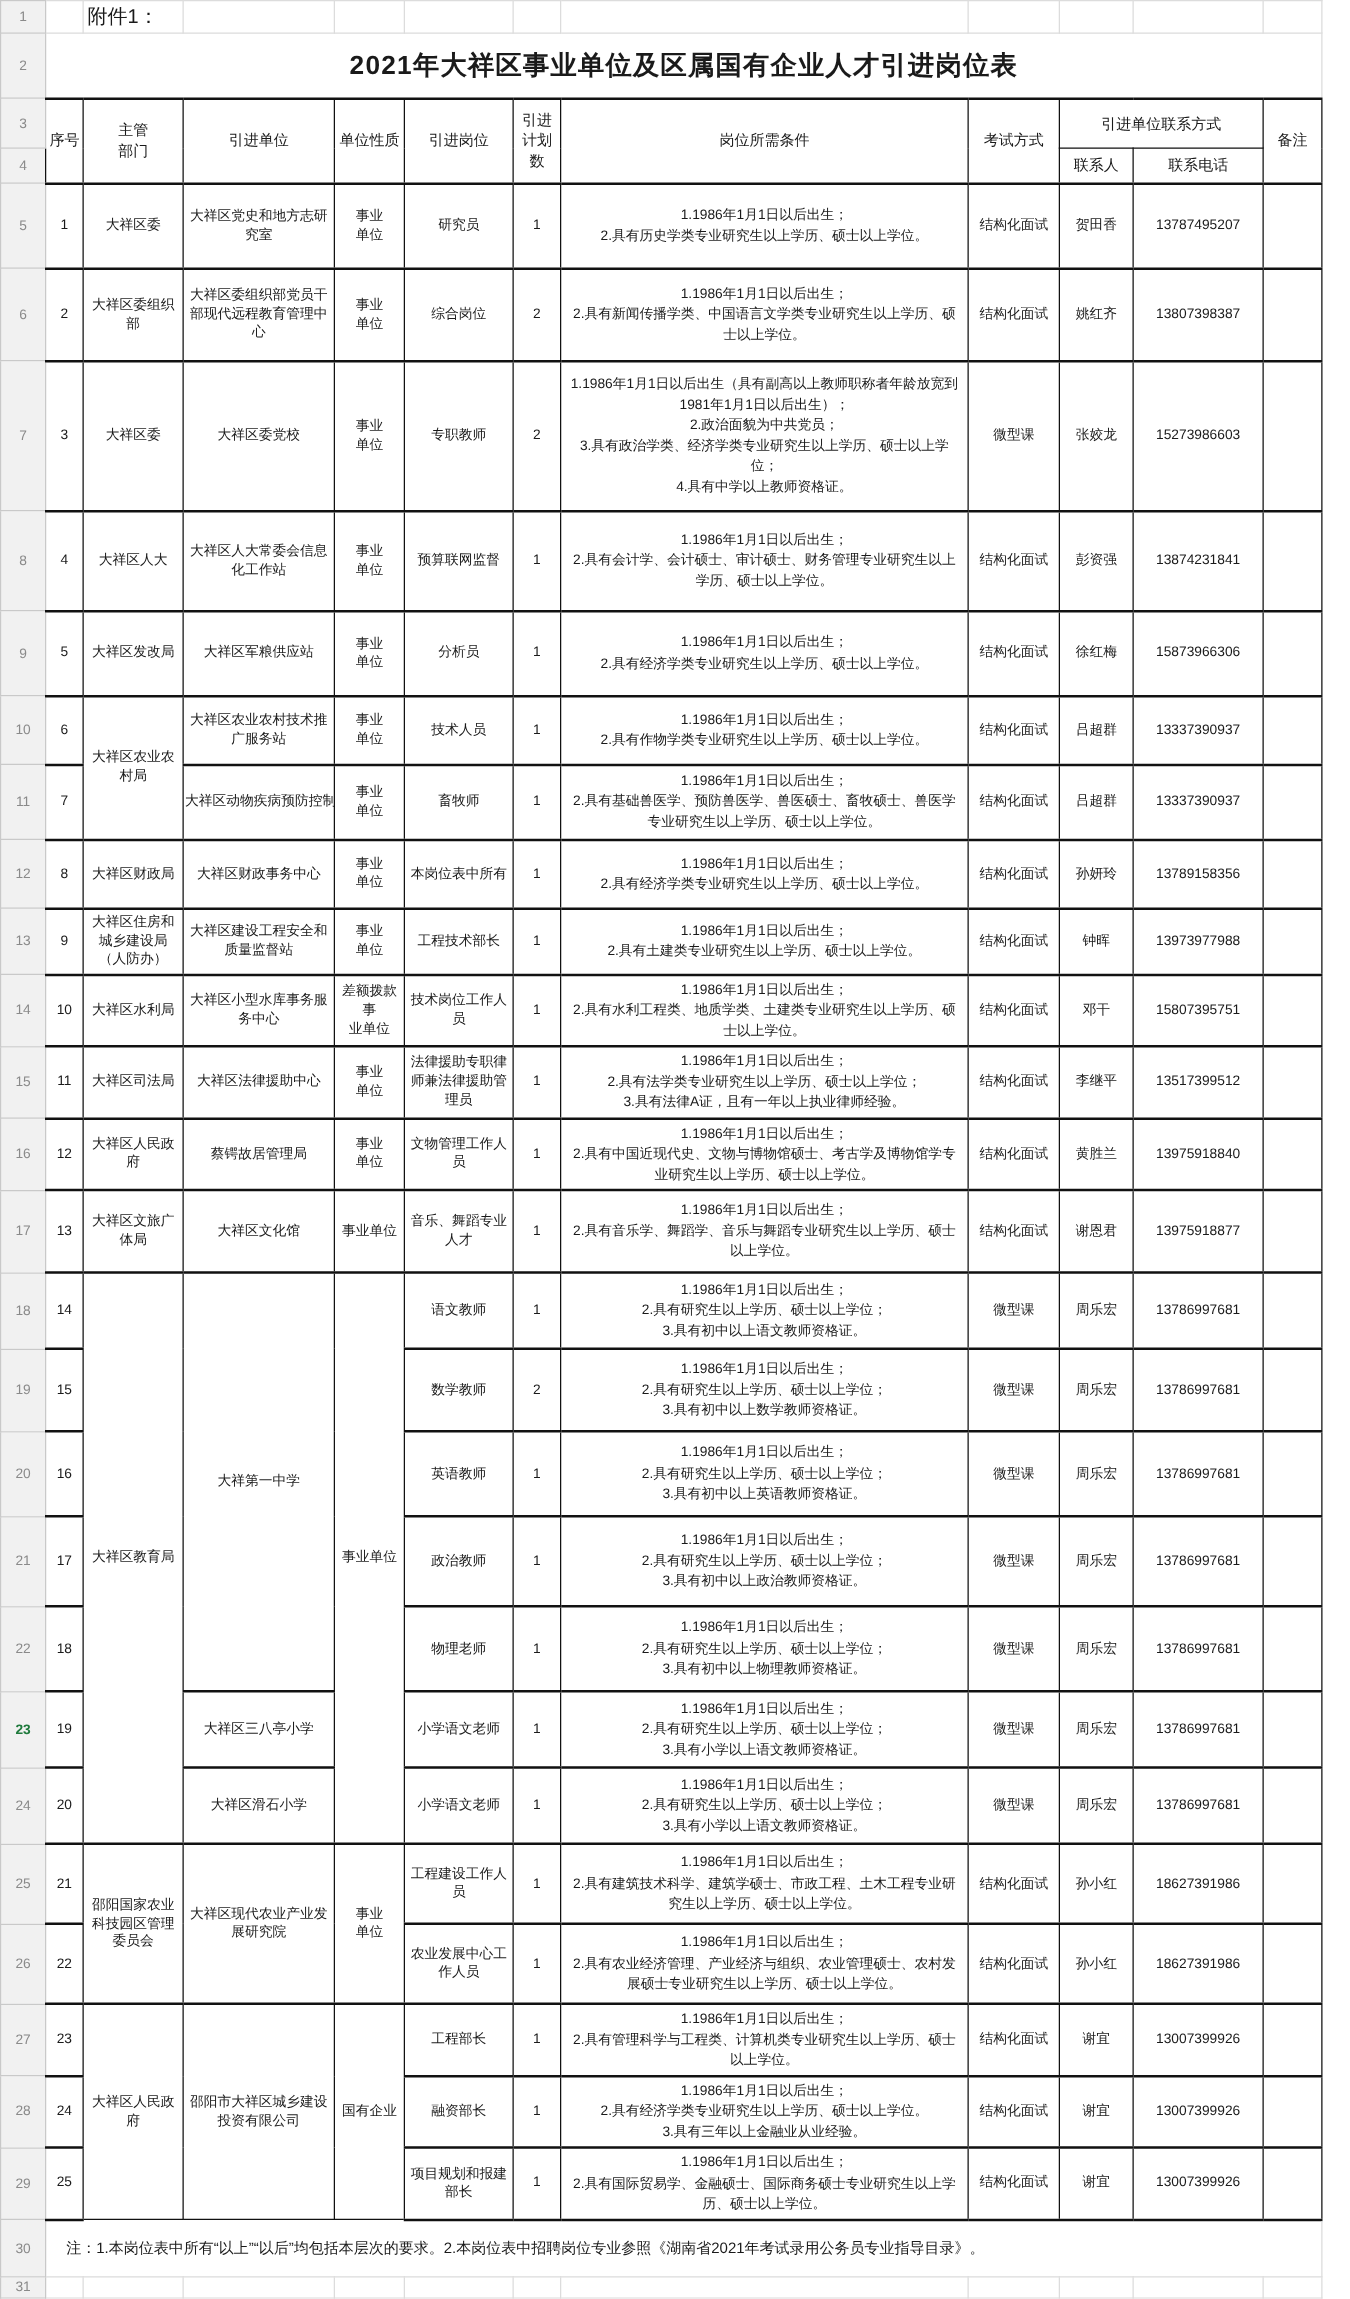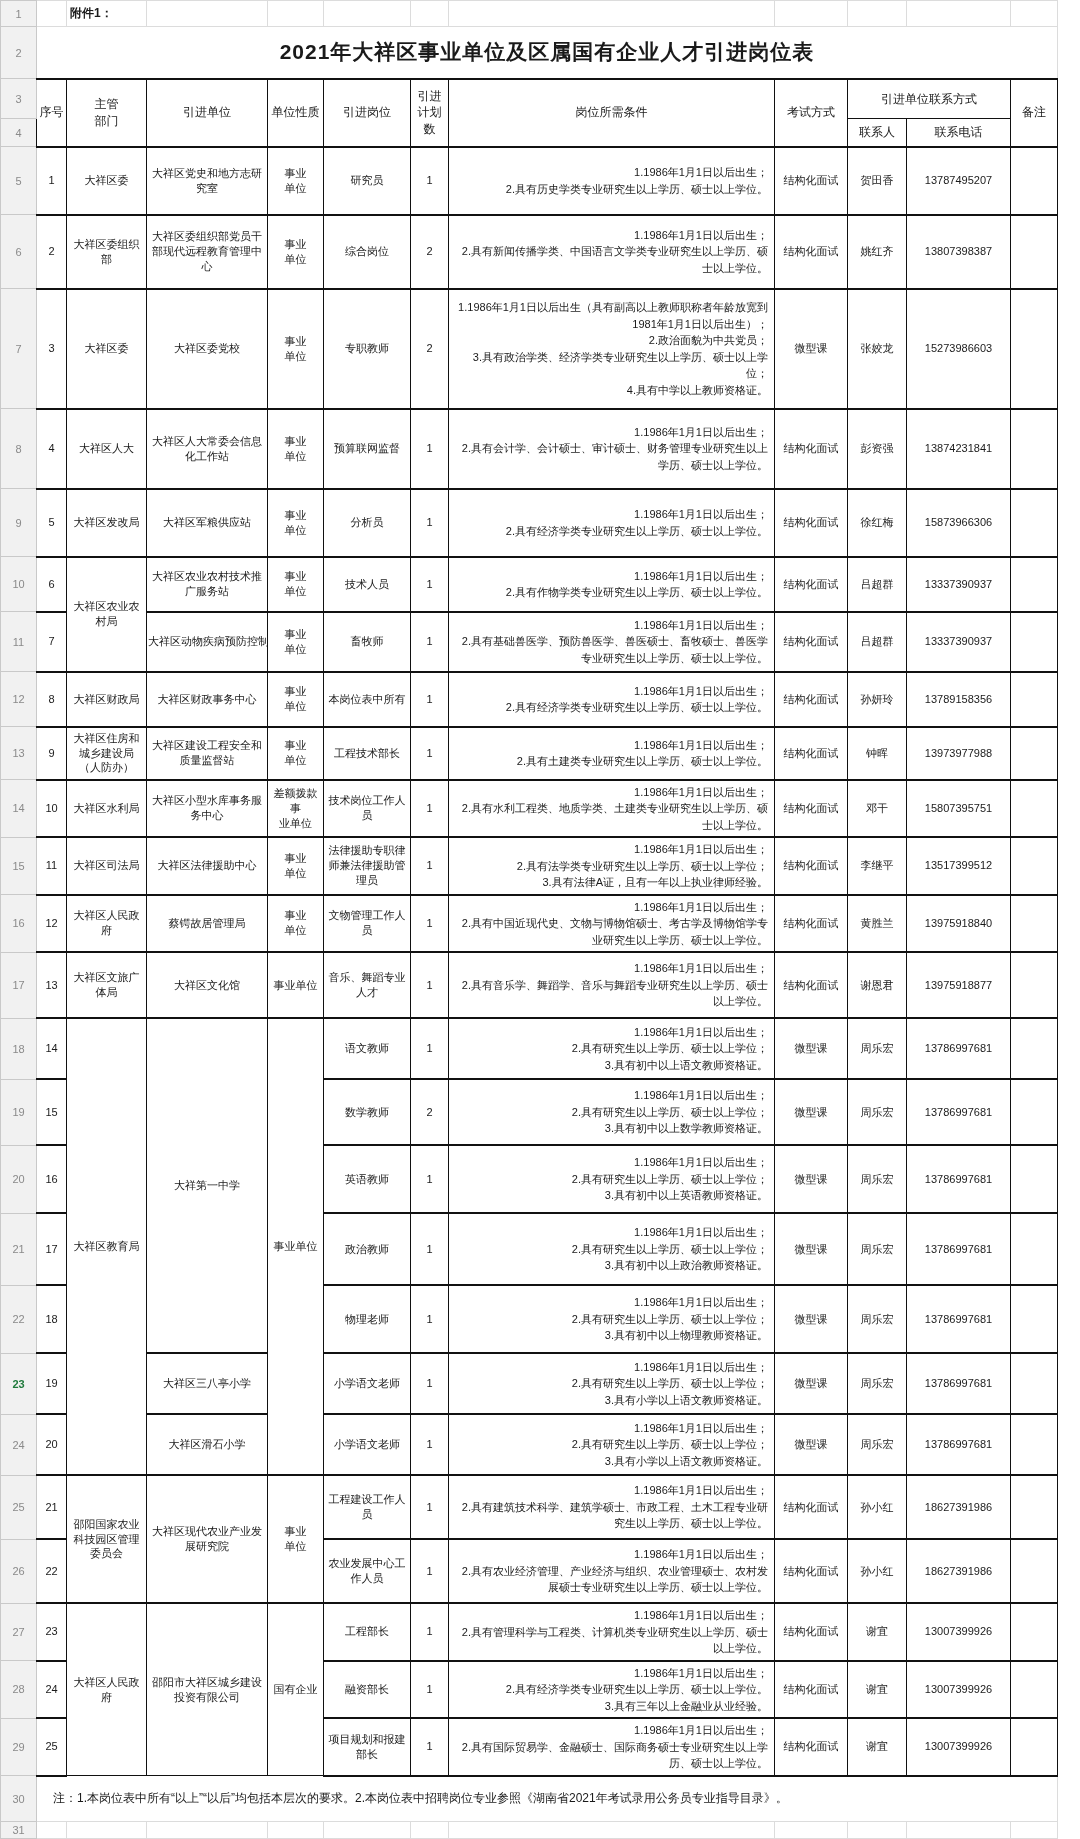--- a/index.html
+++ b/index.html
@@ -10,27 +10,27 @@
   table.sheet { border-collapse:collapse; table-layout:fixed; width:1057px; }
   td { vertical-align:middle; word-break:break-all; overflow:hidden; }
   td.g { background:#f1f1f1; border:1px solid #c9c9c9; color:#8a8a8a;
          text-align:center; font-size:11px; }
   td.g.green { color:#1f7a3c; font-weight:bold; }
   td.lt { border:1px solid #dcdcdc; }
   td.h  { border:1px solid #111; text-align:center; font-size:12px;
           line-height:1.35; padding:2px; white-space:pre-line; }
   td.c  { border:1px solid #111; text-align:center; font-size:11px;
           line-height:1.35; padding:2px; white-space:pre-line; }
-  td.req { border:1px solid #111; text-align:right; font-size:11px;
+  td.req { border:1px solid #111; text-align:center; font-size:11px;
            line-height:1.5; padding:3px 6px; white-space:pre-line; }
   td.clip { white-space:nowrap; text-align:left; padding:2px 1px; }
   tr.e > td.c, tr.e > td.req { border-top-width:2px; }
   tr.hd > td.h { border-top-width:2px; }
   tr.bb > td.c, tr.bb > td.req { border-bottom-width:2px; }
-  .attach { font-size:12px; padding-left:3px;font-weight:bold; }
+  .attach { font-size:16px; padding-left:3px; }
   .title  { font-size:21px; font-weight:bold; text-align:center; letter-spacing:1px;border-radius:22px; }
   .note   { font-size:12px; padding-left:16px; color:#1a1a1a; }
 </style>
 </head>
 <body>
 
 <table class="sheet">
 <colgroup>
   <col style="width:36px">
       <col style="width:30px">

